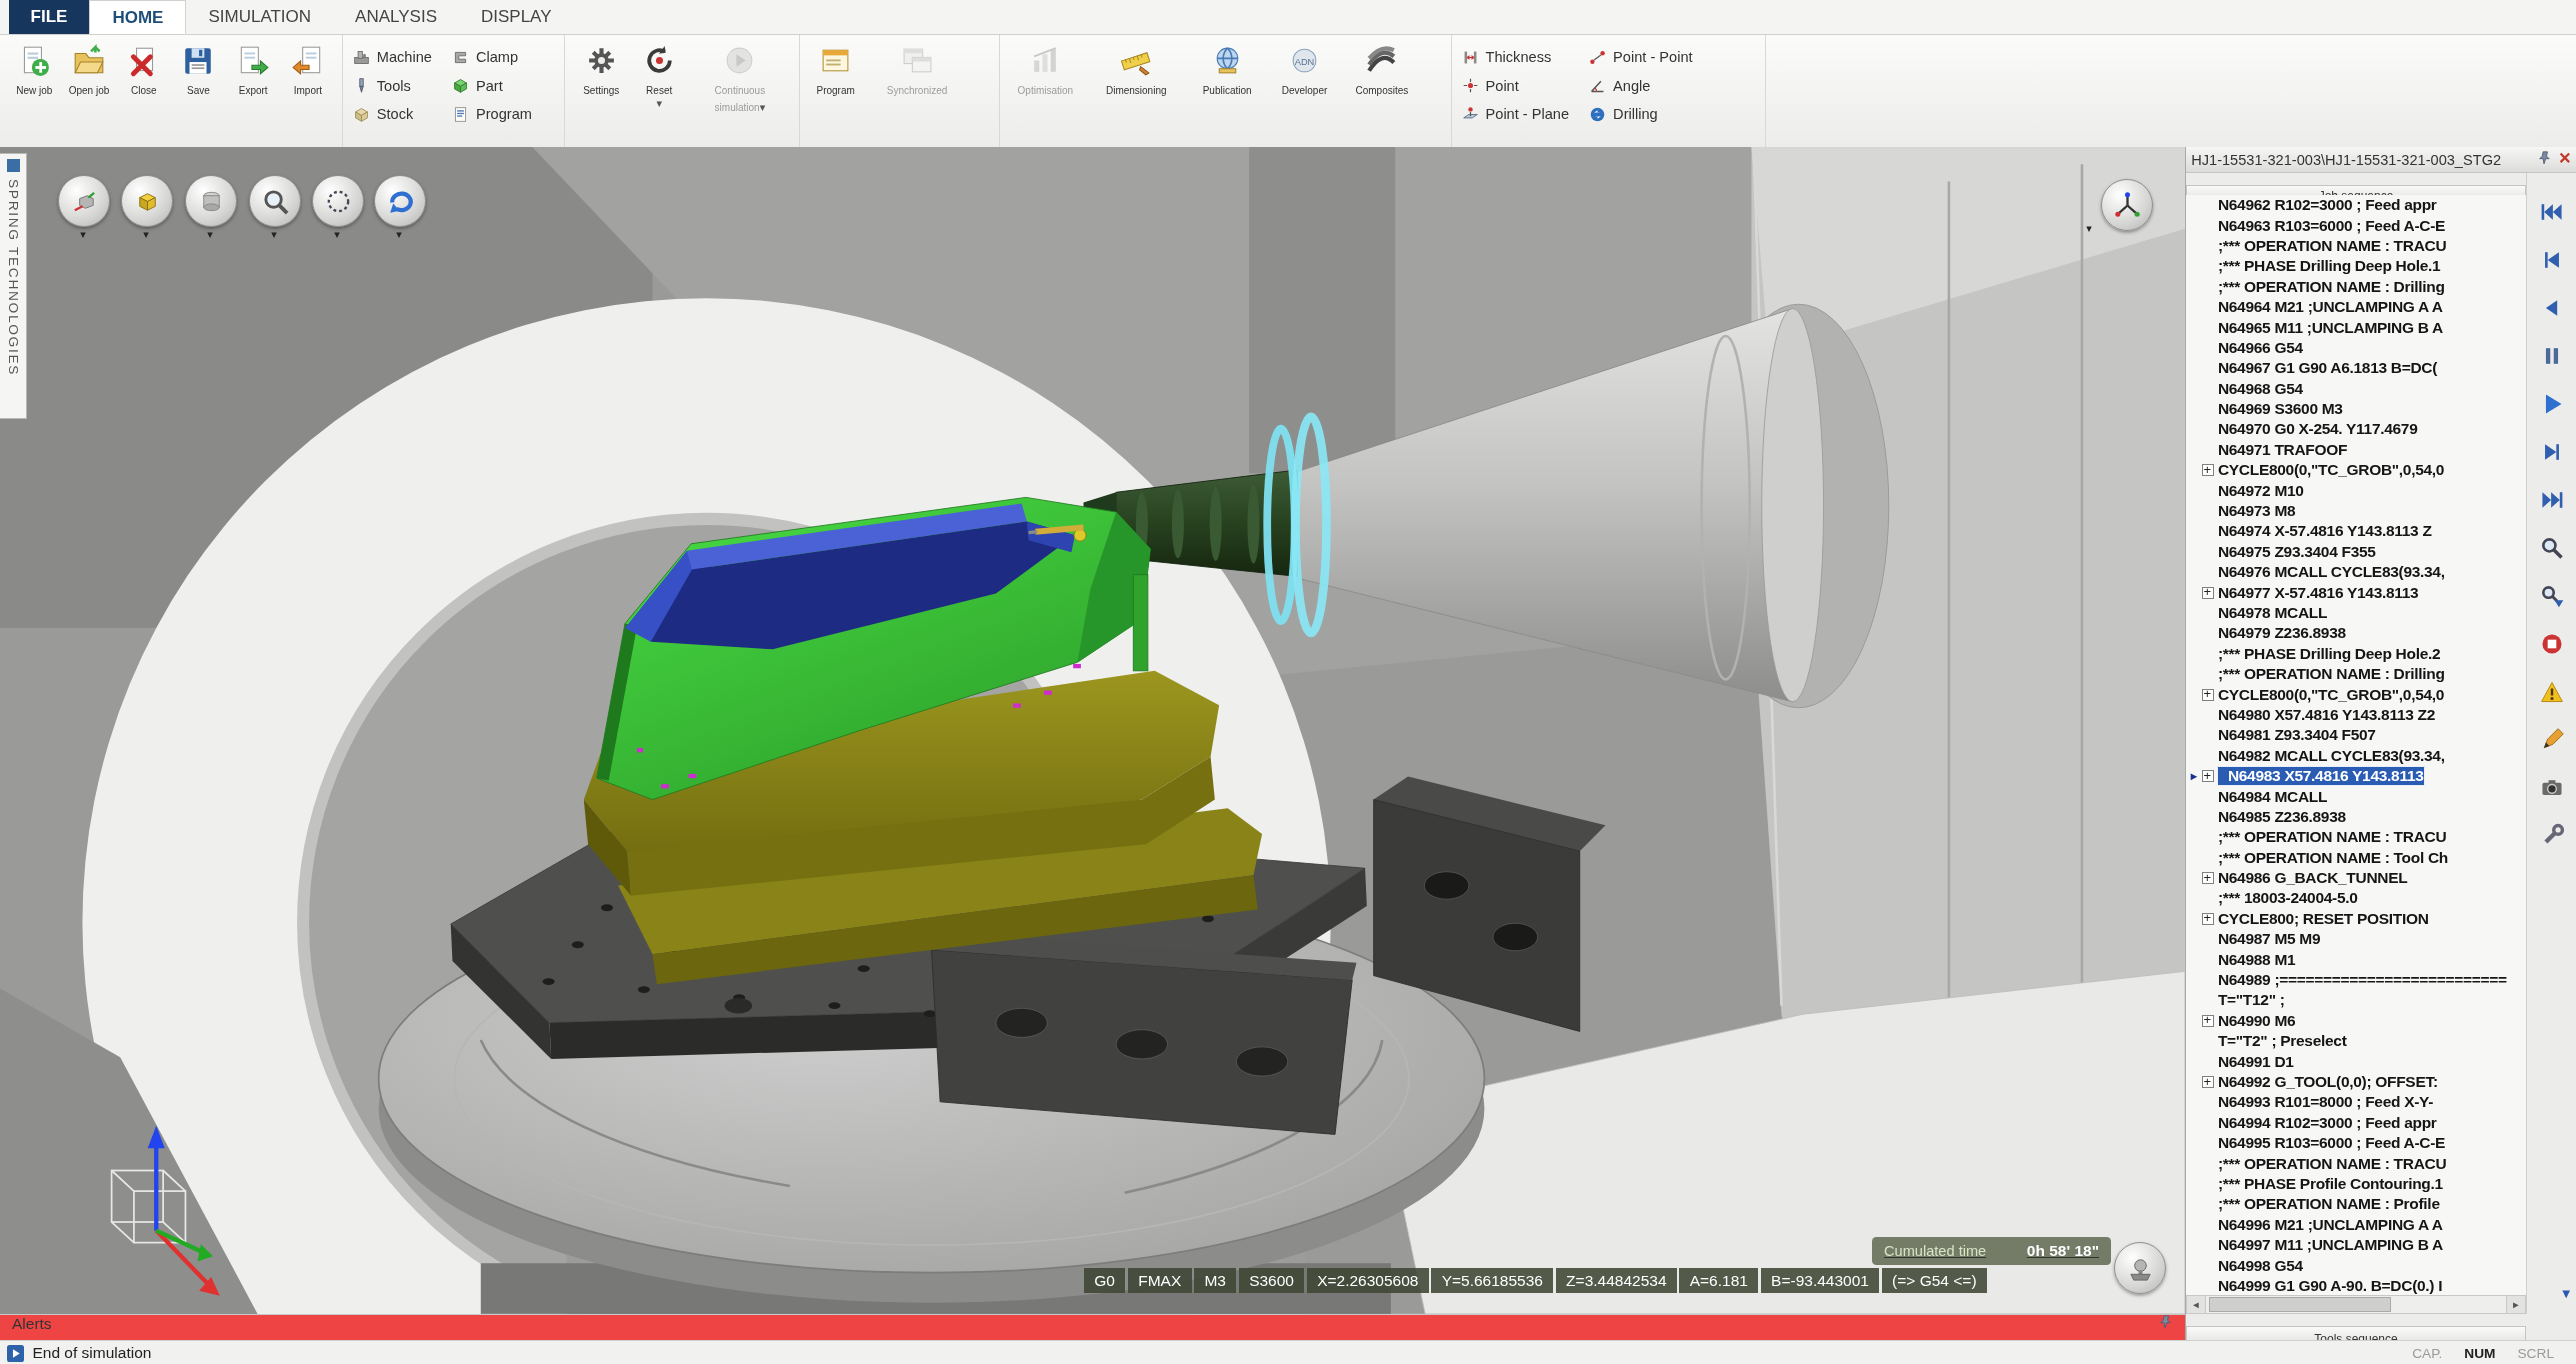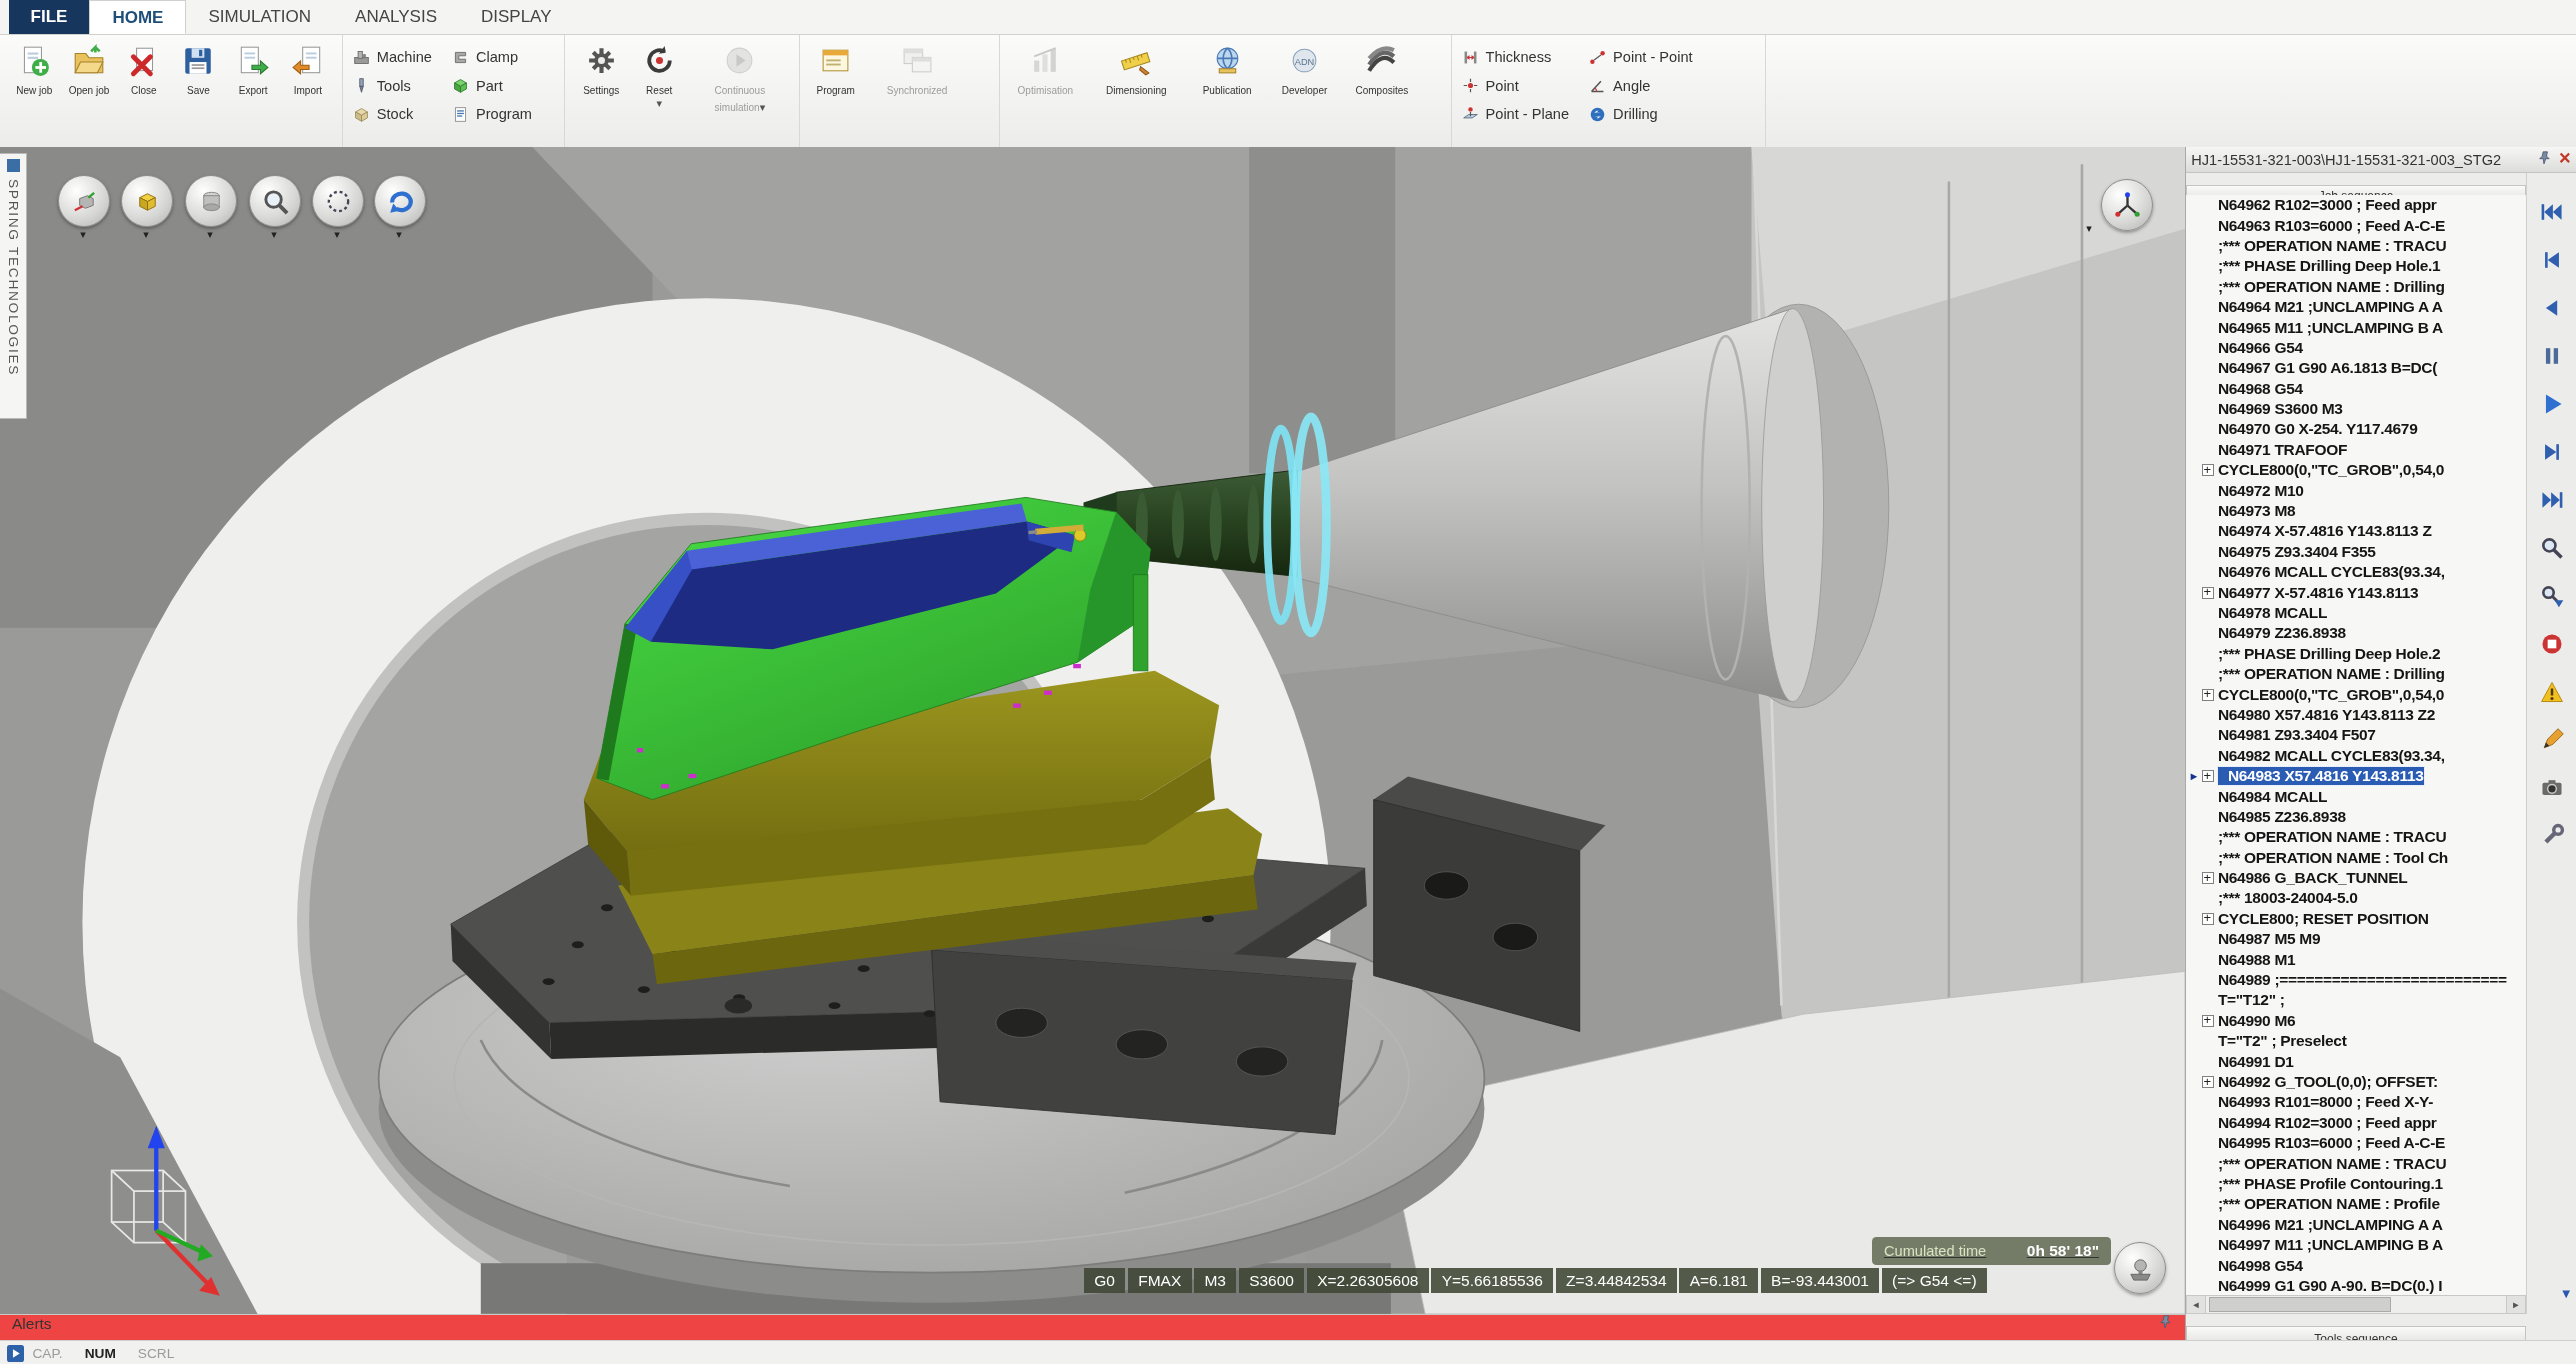--- a/index.html
+++ b/index.html
@@ -1149,17 +1149,18 @@
         <path d="M6 1 h5 l-1 5 3 3 h-4 l-2 6 -1 -6 H2 l3 -3 Z" fill="#7a8aa0" stroke="#4a5a70"></path>
       </svg>
   </span>
 </div>
 
 <div class="statusbar">
   <svg class="sb-icon" viewBox="0 0 20 20">
       <rect width="20" height="20" rx="3" fill="#2d62a8"></rect>
       <polygon points="7,5 15,10 7,15" fill="#fff"></polygon>
     </svg>
+  <span class="sb-msg">End of simulation</span>
   <span class="sb-ind sb-dim">CAP.</span>
   <span class="sb-ind sb-on">NUM</span>
   <span class="sb-ind sb-dim">SCRL</span>
 </div>
 
 
 </body></html>

